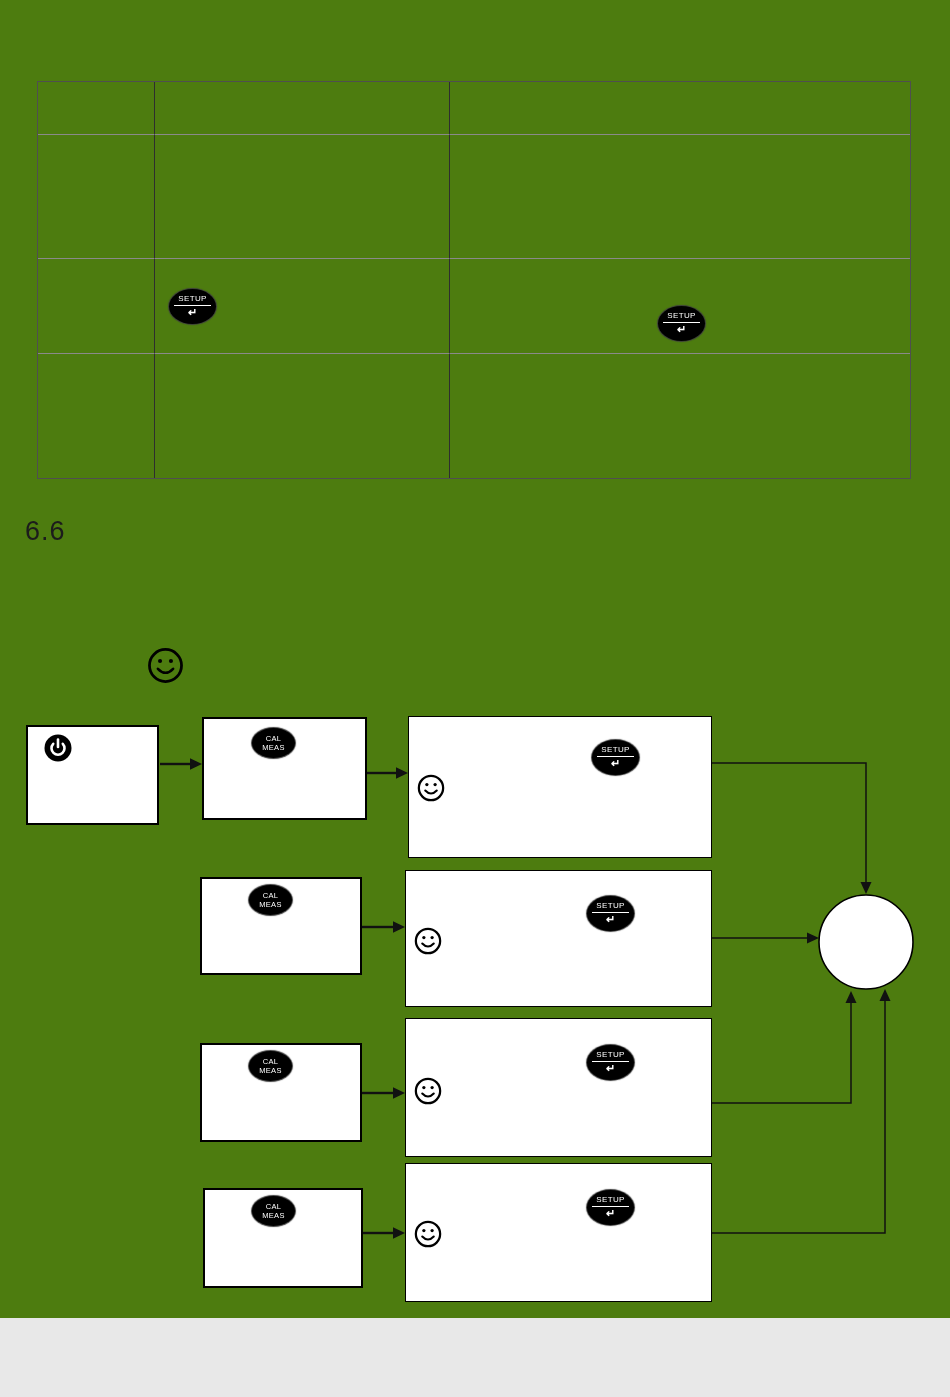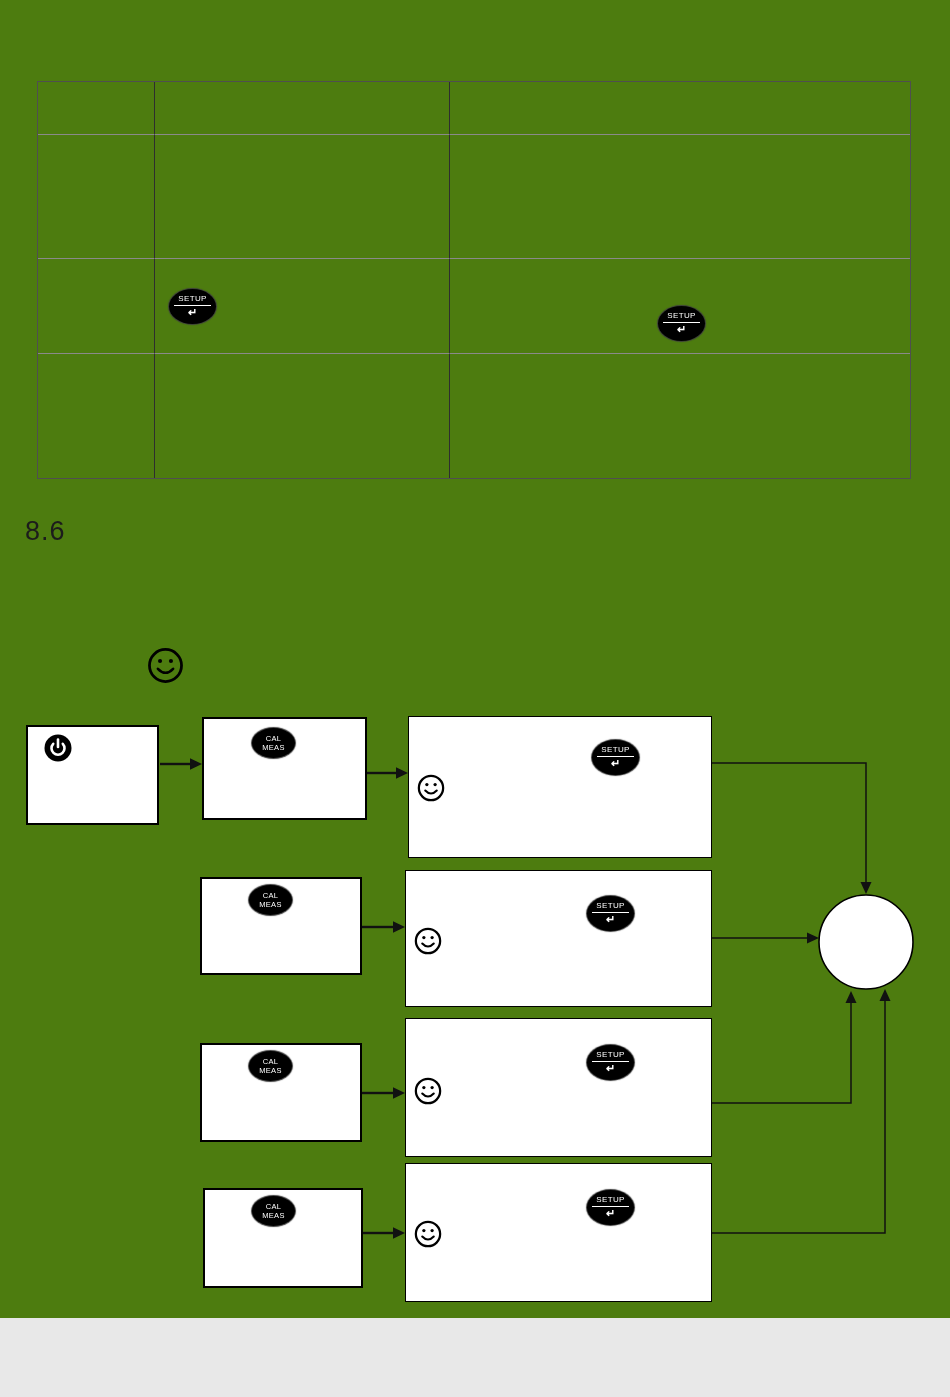--- a/index.html
+++ b/index.html
@@ -75,21 +75,21 @@
         <span class="setup-lbl">SETUP</span>
         <span class="setup-sym">↵</span>
       </div>
     </div>
 
     <div class="cell last-row"></div>
     <div class="cell last-row"></div>
     <div class="cell last-col last-row"></div>
   </div>
 
-  <div class="section-no">8.6</div>
+  <div class="section-no">6.6</div>
 
   <div class="smiley" style="left:147px; top:647px;">
     <svg width="37" height="37" viewBox="0 0 36 36">
       <circle cx="18" cy="18" r="15.6" fill="none" stroke="#000" stroke-width="2.7"></circle>
       <circle cx="12.7" cy="13.6" r="2" fill="#000"></circle>
       <circle cx="23.3" cy="13.6" r="2" fill="#000"></circle>
       <path d="M 10.6 21.2 Q 18 29 25.4 21.2" fill="none" stroke="#000" stroke-width="2.5" stroke-linecap="round"></path>
     </svg>
   </div>
 

